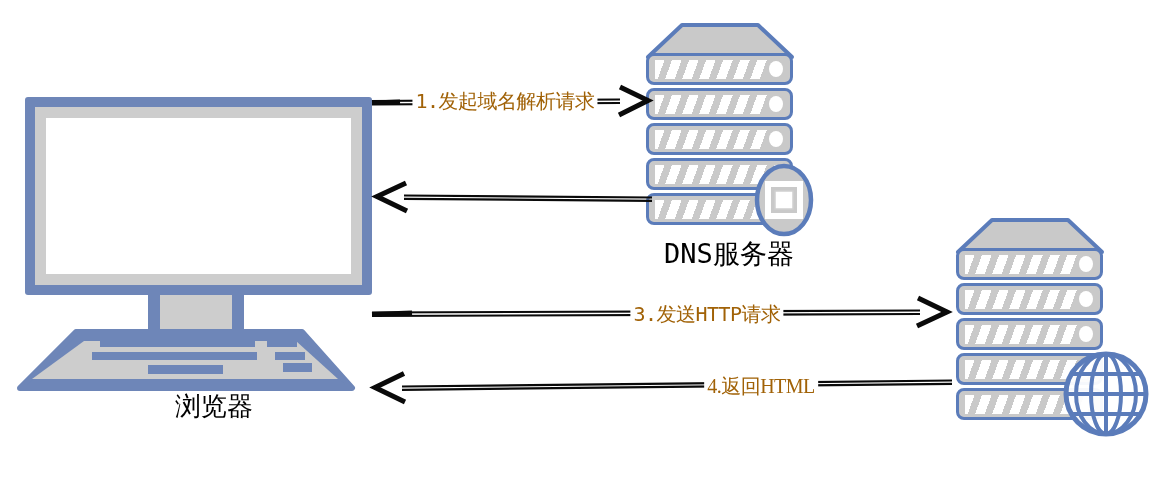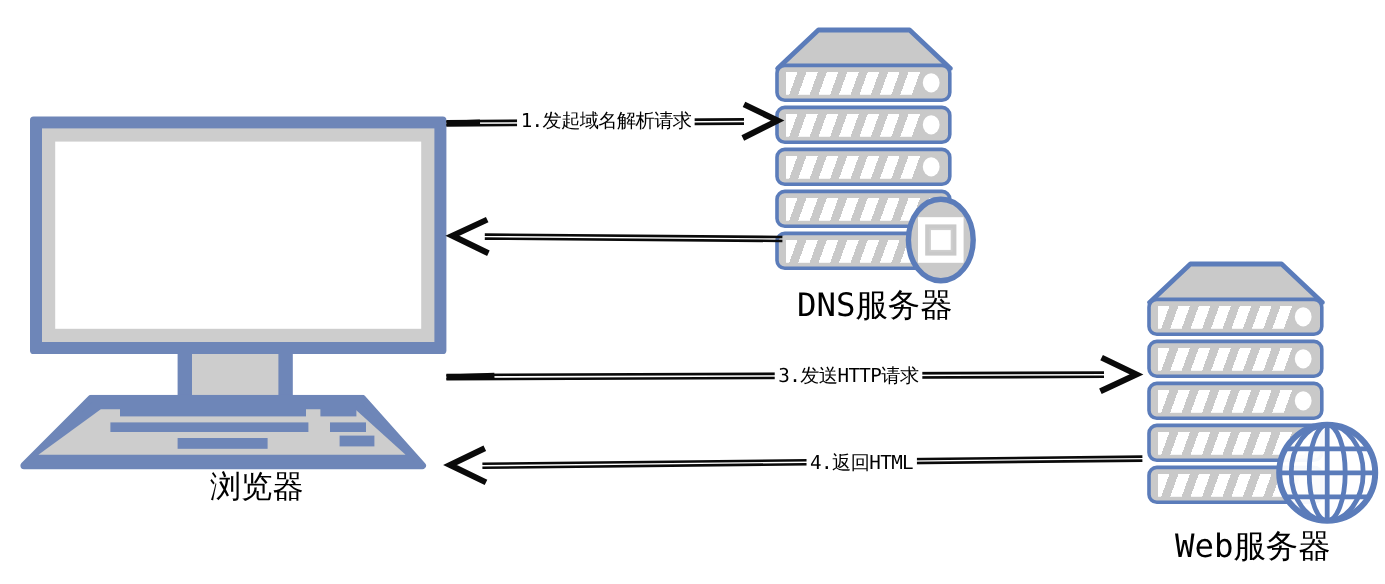--- a/index.html
+++ b/index.html
@@ -9,23 +9,23 @@
   }
   
   .abs{position:absolute;}
   .node-label{
     position:absolute;transform:translate(-50%,-50%);
     color:#000000;white-space:nowrap;
     font-family:"DejaVu Sans Mono","DejaVu Sans",monospace,sans-serif;
   }
   .arrow-label{
     position:absolute;transform:translate(-50%,-50%);
-    background:#ffffff;color:#000000;white-space:nowrap;
+    background:#ffffff;color:#a16207;white-space:nowrap;
     font-family:"DejaVu Sans Mono","DejaVu Sans",monospace,sans-serif;
-    font-size:16px;padding:0 3px;letter-spacing:-0.5px;
+    font-size:20px;padding:0 3px;letter-spacing:-0.5px;
   }
   
   .monitor-frame{left:25px;top:97px;width:347px;height:198px;background:#6e86b8;border-radius:3px;}
   .monitor-bezel{position:absolute;left:10px;top:10px;right:10px;bottom:10px;background:#cdcdcd;}
   .monitor-screen{position:absolute;left:11px;top:11px;right:11px;bottom:11px;background:#ffffff;}
   .monitor-stand{left:148px;top:293px;width:96px;height:42px;background:#6e86b8;}
   .monitor-stand-inner{position:absolute;left:12px;right:12px;top:0;bottom:0;background:#cdcdcd;}
   
   .server{position:absolute;width:152px;}
   .unit{
@@ -135,21 +135,20 @@
     <circle cx="44" cy="44" r="40" fill="rgba(255,255,255,0.95)" stroke="#5b7cba" stroke-width="5"></circle>
     <g stroke="#5b7cba" stroke-width="4" fill="none" clip-path="url(#gclip)">
       <ellipse cx="44" cy="44" rx="15" ry="40"></ellipse>
       <ellipse cx="44" cy="44" rx="30" ry="40"></ellipse>
       <line x1="44" y1="4" x2="44" y2="84"></line>
       <line x1="4" y1="24" x2="84" y2="24"></line>
       <line x1="2" y1="44" x2="86" y2="44"></line>
       <line x1="4" y1="64" x2="84" y2="64"></line>
     </g>
   </svg>
-  <div class="node-label" style="left:1044px;top:455px;font-size:27px;">Web服务器</div>
 
   <svg class="abs" style="left:0;top:0;" width="1154" height="487">
     <g stroke="#0a0a0a" fill="none">
 
       <g>
         <path d="M372 101 L620 99.5" stroke-width="2.2"></path>
         <path d="M372 104.5 L620 103" stroke-width="2.2"></path>
         <path d="M372 102.8 L400 101.8" stroke-width="4.5"></path>
         <path d="M620 87 L648 100.5 L619 115" stroke-width="5"></path>
       </g>
@@ -170,15 +169,15 @@
       <g>
         <path d="M402 386.5 L952 380.5" stroke-width="2.2"></path>
         <path d="M402 389.8 L952 383.8" stroke-width="2.2"></path>
         <path d="M404 373.5 L375 387.5 L405 402" stroke-width="5"></path>
       </g>
     </g>
   </svg>
 
   <div class="arrow-label" style="left:505px;top:101px;">1.发起域名解析请求</div>
   <div class="arrow-label" style="left:707px;top:314px;">3.发送HTTP请求</div>
-  <div class="arrow-label" style="left:718px;top:386px;">4.返回HTML</div>
+  <div class="arrow-label" style="left:761px;top:386px;font-family:Liberation Serif, serif;">4.返回HTML</div>
 
 </div>
 
 </body></html>

